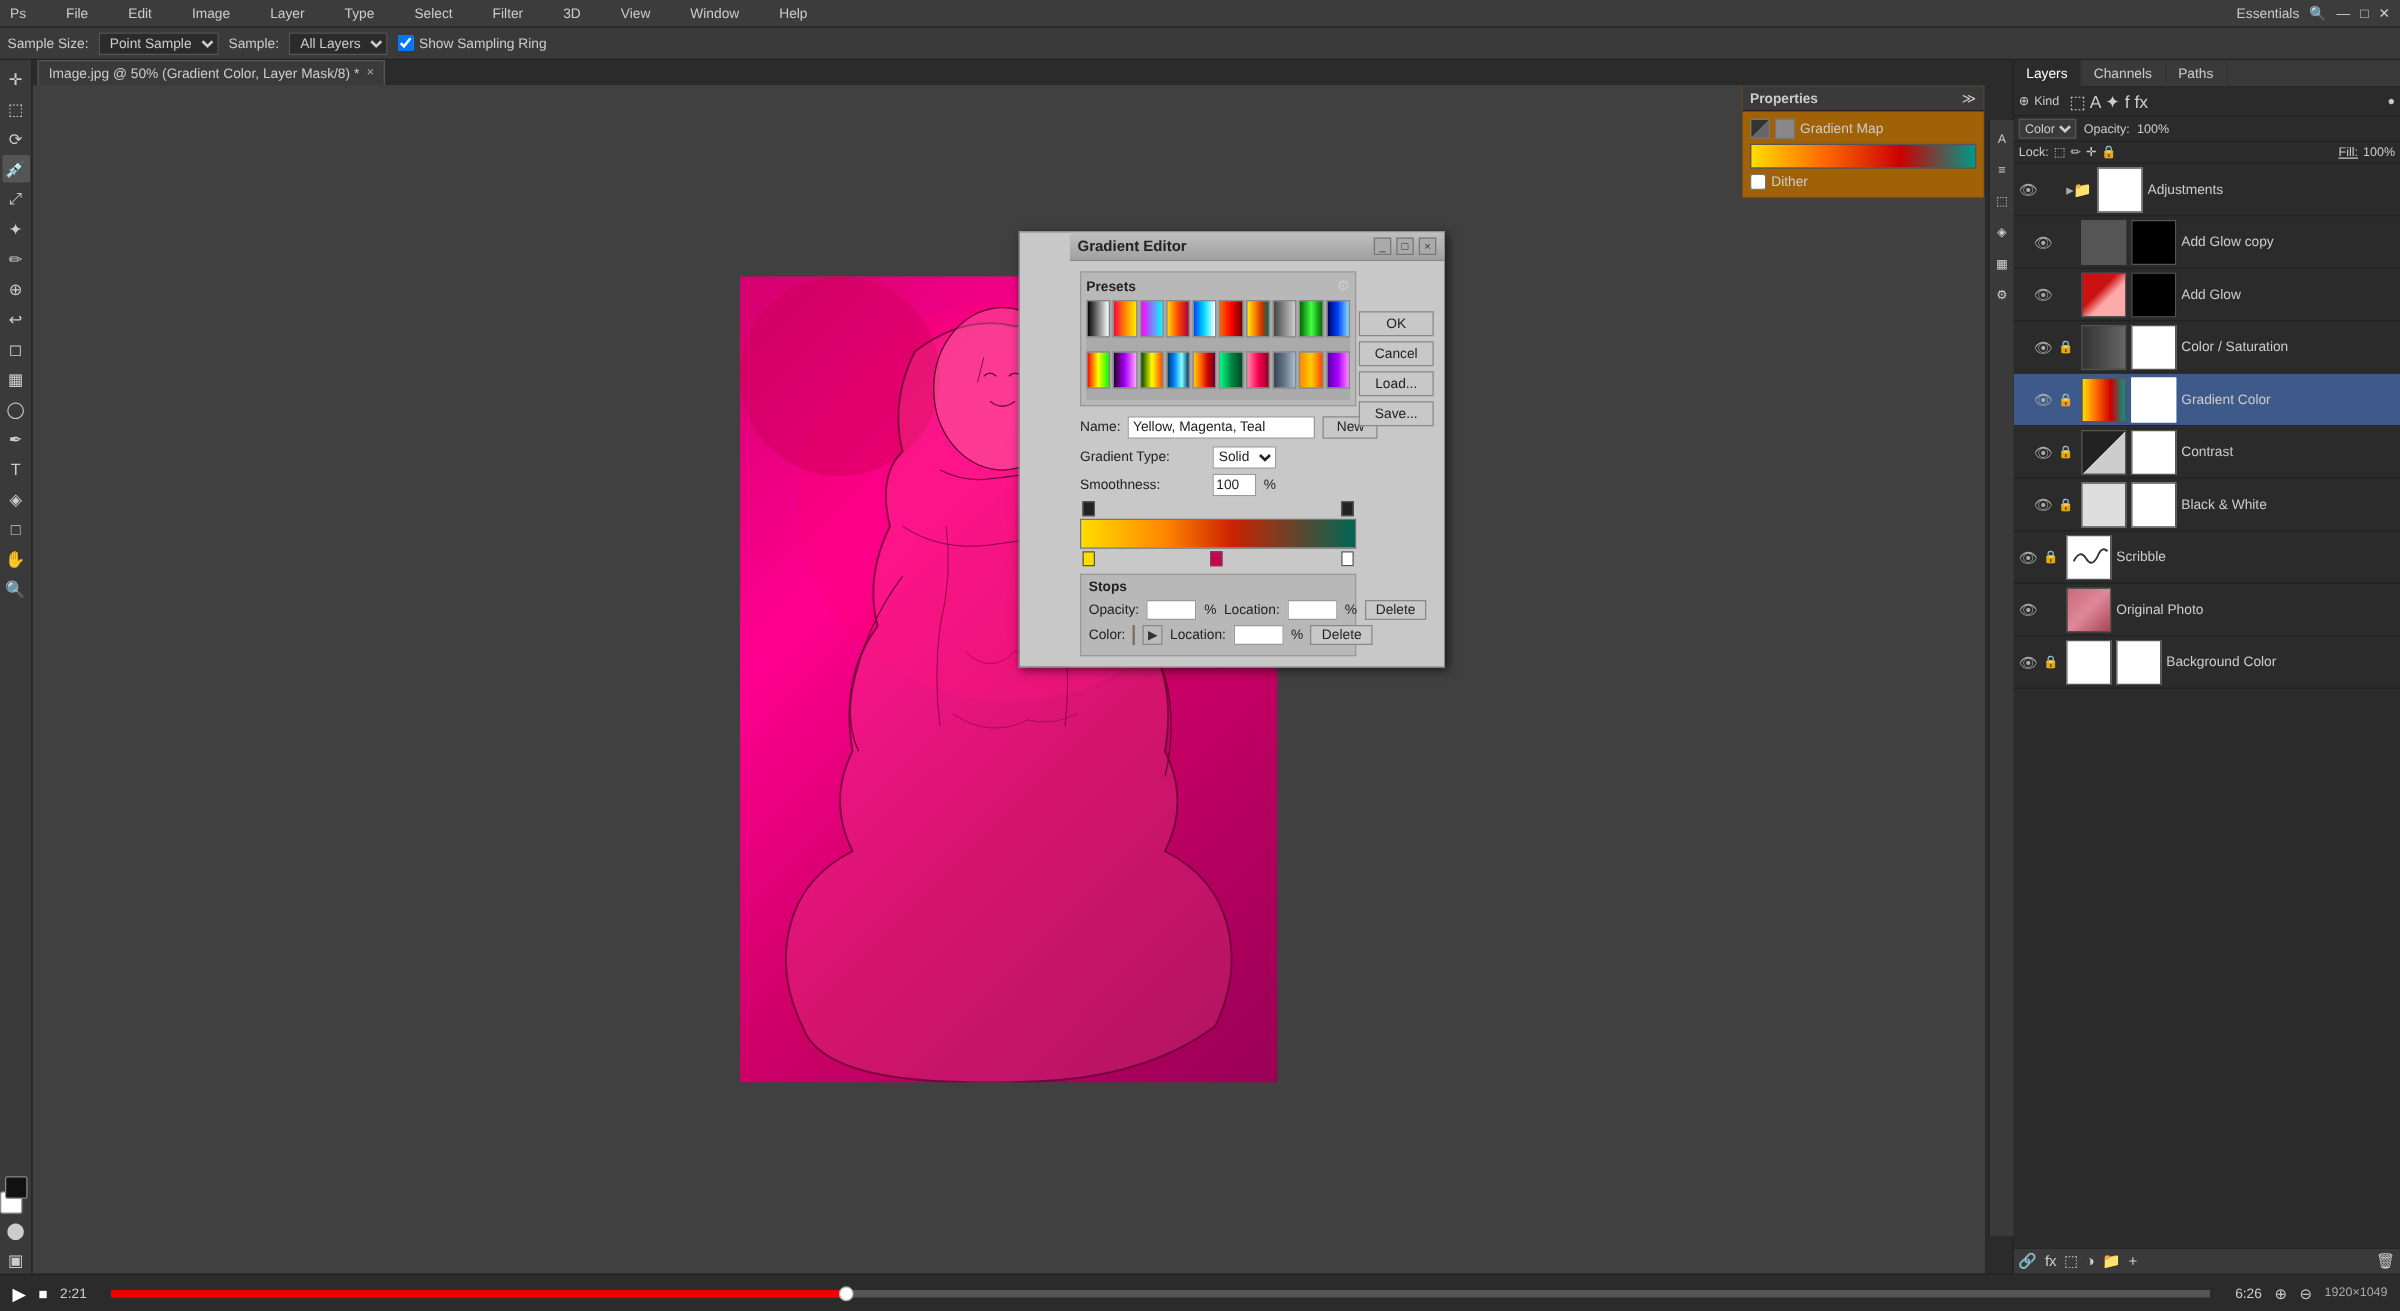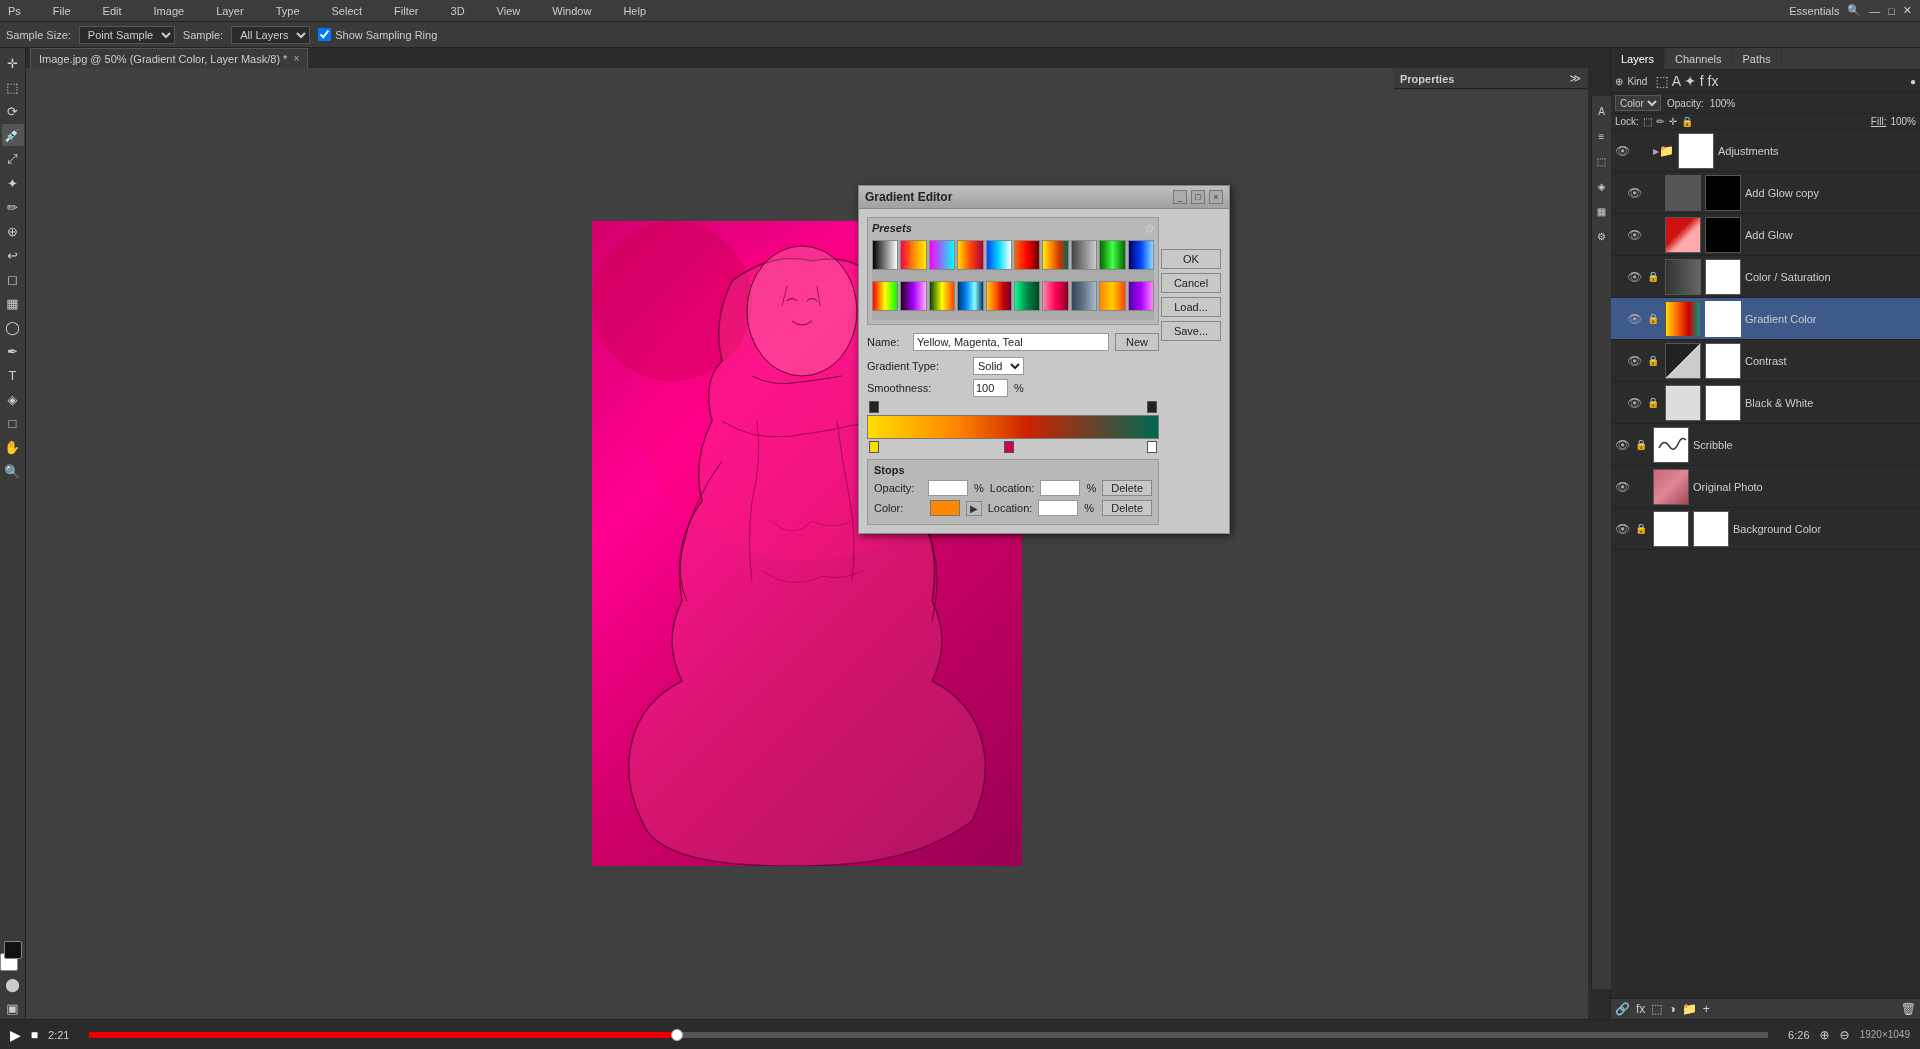--- a/index.html
+++ b/index.html
@@ -303,26 +303,27 @@
       display: flex;
       align-items: center;
       gap: 4px;
       margin-top: 4px;
     }
 
     
     #gradient-editor {
       position: absolute;
       top: 185px;
-      left: 858px;
-      width: 372px;
+      left: 815px;
+      width: 341px;
       background: #c8c8c8;
       border: 1px solid #888;
       z-index: 200;
       box-shadow: 2px 2px 8px rgba(0,0,0,0.6);
+      padding-left: 40px;
     }
     #ge-titlebar {
       background: linear-gradient(to bottom, #c0c0c0, #a0a0a0);
       padding: 4px 6px;
       display: flex;
       align-items: center;
       justify-content: space-between;
       border-bottom: 1px solid #888;
       cursor: move;
     }
@@ -352,24 +353,23 @@
       background: #c8c8c8;
     }
     #ge-presets-section {
       border: 1px solid #999;
       background: #b8b8b8;
       margin-bottom: 8px;
       padding: 4px;
     }
     #ge-presets-header {
       display: flex;
-      align-items: flex-start;
+      align-items: flex-end;
       justify-content: space-between;
       margin-bottom: 4px;
-      font-style: italic;
     }
     #ge-presets-header .label {
       font-size: 11px;
       font-weight: bold;
       color: #222;
     }
     #ge-presets-grid {
       display: grid;
       grid-template-columns: repeat(10, 1fr);
       gap: 2px;
@@ -752,20 +752,32 @@
         <path d="M200,100 Q210,108 220,100" fill="none" stroke="rgba(80,0,40,0.8)" stroke-width="1"></path>
       </svg>
     </div>
   </div>
 </div>
 
 <div id="properties-panel" style="top:68px; right:332px; width:195px;">
   <div class="panel-header">
     <span class="panel-title">Properties</span>
     <span>≫</span>
+  </div>
+  <div class="panel-body">
+    <div style="display:flex;align-items:center;gap:4px;">
+      <div style="width:16px;height:16px;background:linear-gradient(135deg,#333 50%,#666 50%);border:1px solid #777;"></div>
+      <div style="width:16px;height:16px;background:#888;border:1px solid #777;"></div>
+      <span>Gradient Map</span>
+    </div>
+    <div class="gradient-map-preview"></div>
+    <div class="dither-row">
+      <input type="checkbox" style="">
+      <span>Dither</span>
+    </div>
   </div>
 </div>
 
 <div id="right-panel">
 
   <div id="panel-mini-toolbar">
     <button class="tool-btn" style="font-size:10px;">A</button>
     <button class="tool-btn" style="font-size:10px;">≡</button>
     <button class="tool-btn" style="font-size:10px;">⬚</button>
     <button class="tool-btn" style="font-size:10px;">◈</button>

